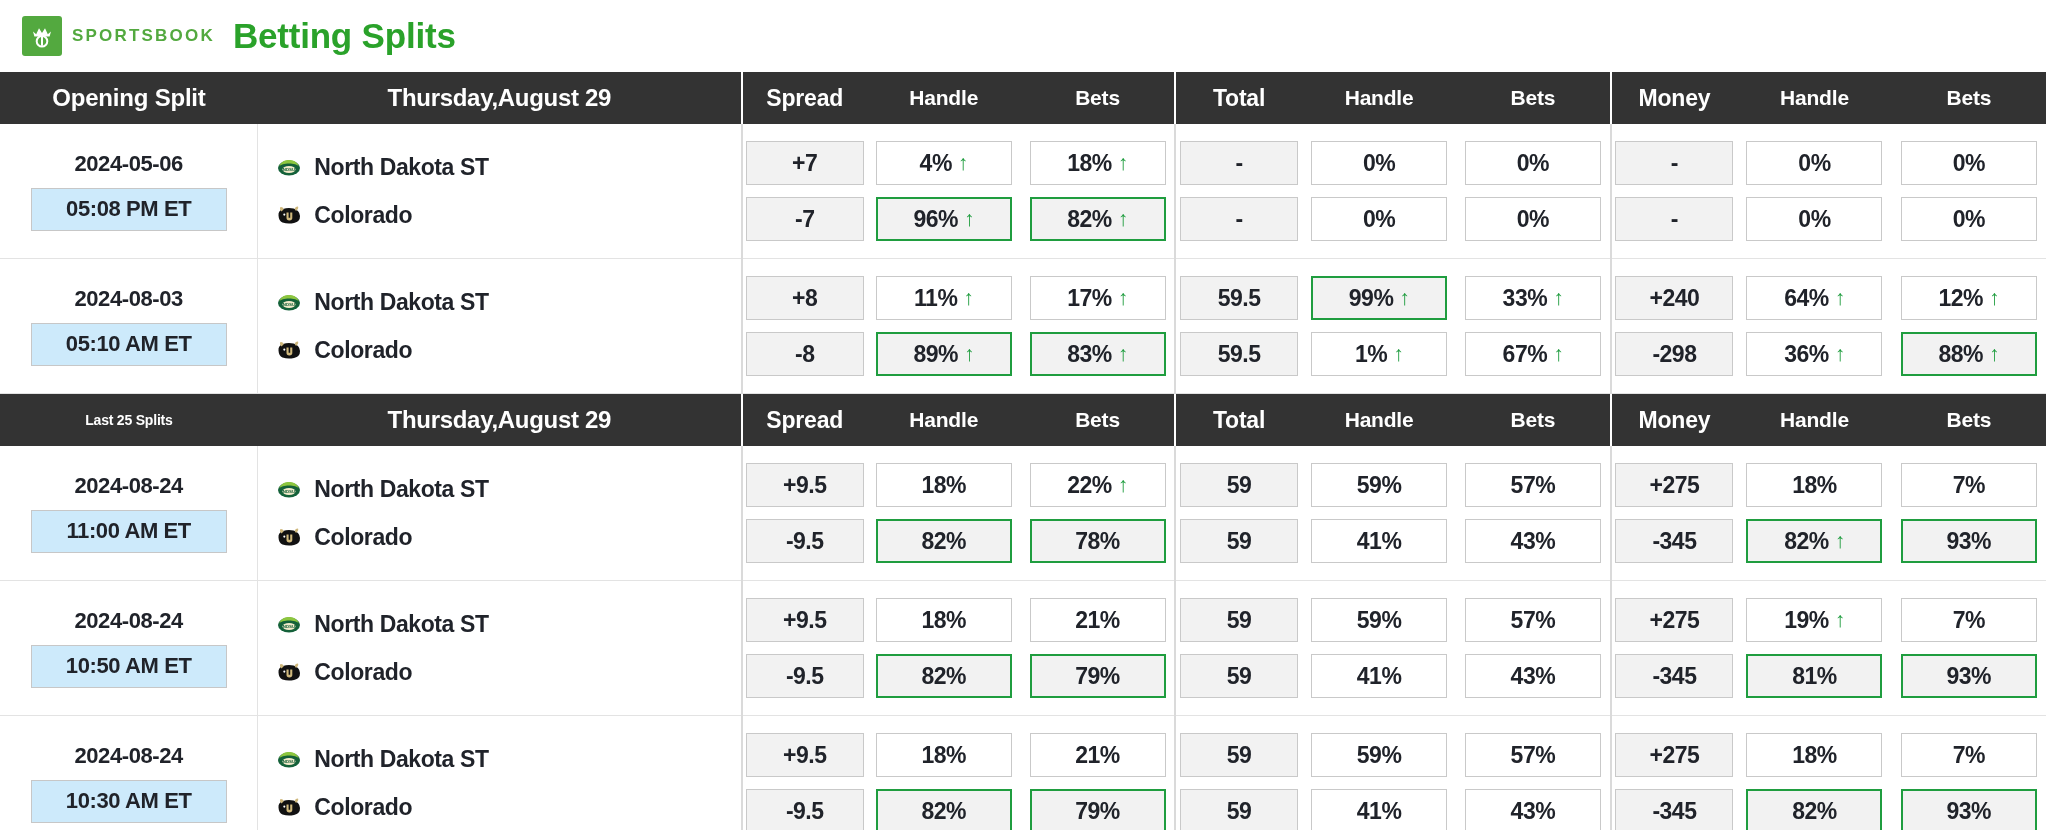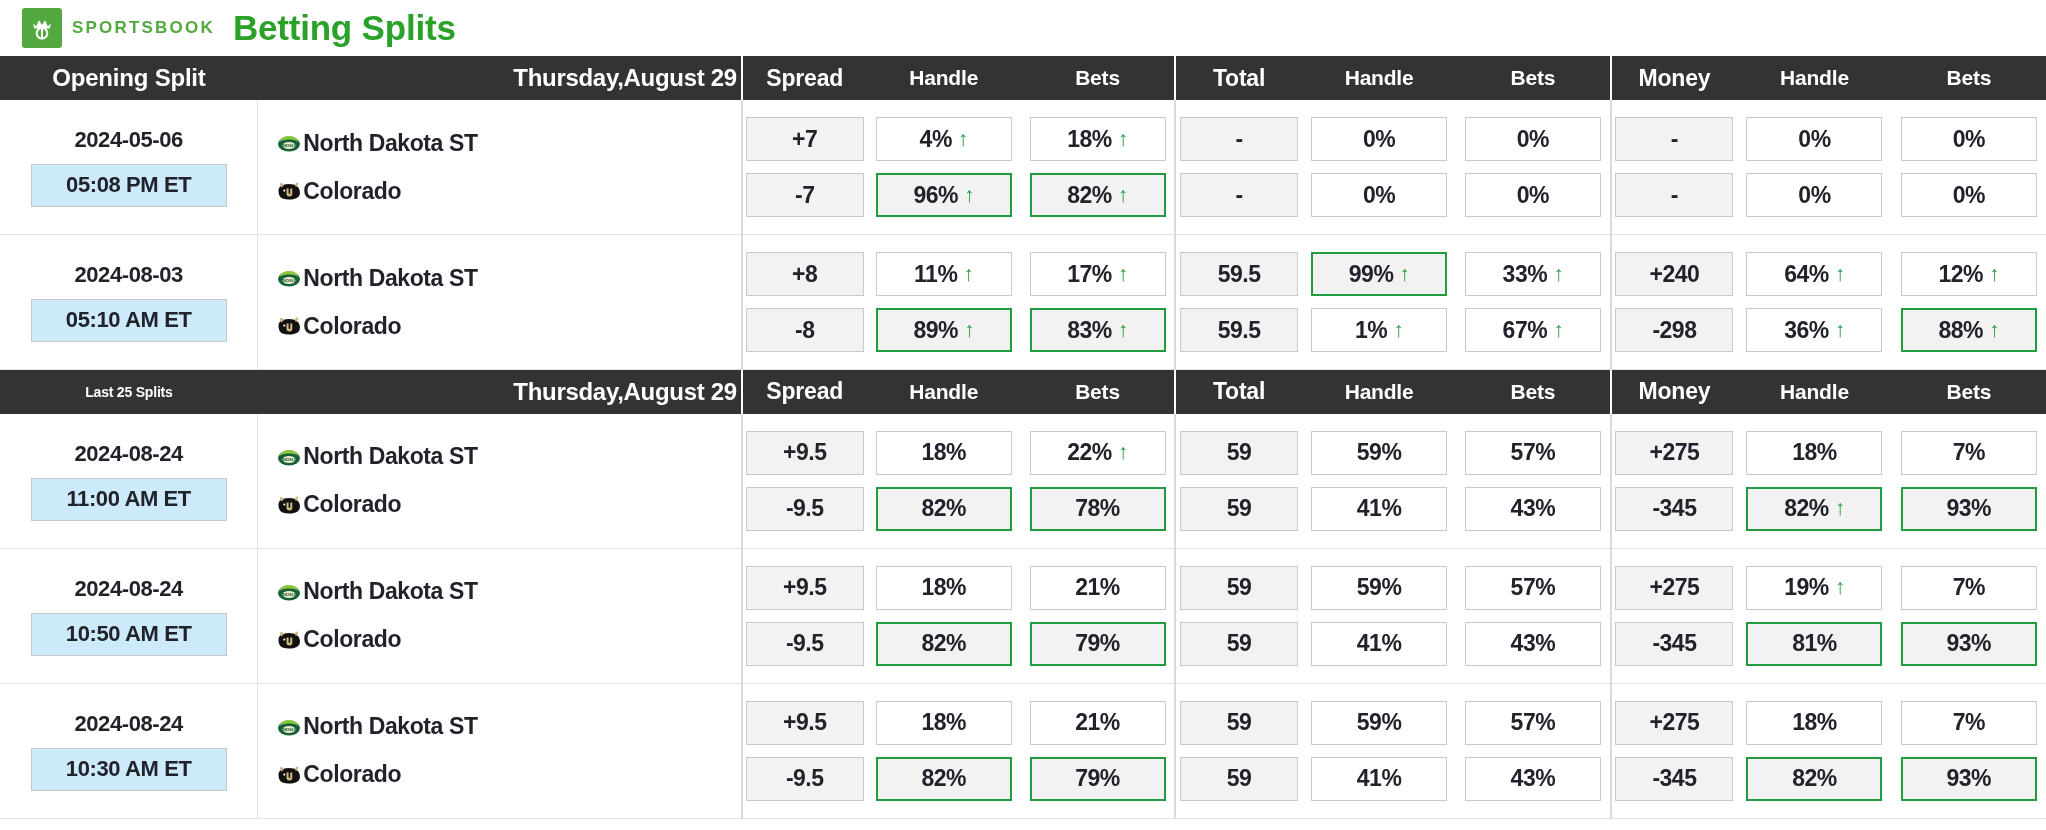--- a/index.html
+++ b/index.html
@@ -7,21 +7,21 @@
     width: 2046px;
     height: 830px;
     overflow: hidden;
     background: #ffffff;
     font-family: "Liberation Sans", sans-serif;
     -webkit-font-smoothing: antialiased;
   }
 
   
   .brandbar {
-    height: 56px;
+    height: 72px;
     display: flex;
     align-items: center;
     padding-left: 22px;
     gap: 18px;
     background: #ffffff;
   }
   .logo-wrap { display: flex; align-items: center; gap: 10px; }
   .logo-sq {
     width: 40px; height: 40px;
     background: #53a93f;
@@ -45,31 +45,31 @@
 
   
   .tbl { width: 2046px; border-collapse: collapse; table-layout: fixed; }
 
   .sec-head td {
     background: #333333;
     color: #ffffff;
     height: 44px;
     vertical-align: middle;
     font-weight: 700;
-    padding: 4px;
+    padding: 12px;
   }
   .sec-head .sec-title {
     font-size: 24px;
     text-align: center;
     letter-spacing: -0.2px;
   }
   .sec-head .sec-title.small { font-size: 14px; }
   .sec-head .sec-date {
     font-size: 24px;
-    text-align: right;
+    text-align: center;
     letter-spacing: -0.3px;
   }
   .sec-head .colh {
     font-size: 21px;
     text-align: center;
     letter-spacing: -0.2px;
   }
   .sec-head .colh.grp { font-size: 23px; }
   .sec-head .divl { border-left: 2px solid #ffffff; }
 
@@ -101,20 +101,21 @@
     letter-spacing: -0.4px;
     padding: 7px 16px 8px;
     min-width: 196px;
   }
 
   
   .teams { padding: 0 0 0 24px; }
   .team {
     display: flex;
     align-items: center;
+    gap: 11px;
     height: 48px;
   }
   .team .nm {
     font-size: 23px;
     font-weight: 700;
     color: #20232a;
     letter-spacing: -0.4px;
   }
   .tlogo { width: 28px; height: 28px; flex: 0 0 28px; }
   .tlogo svg { display: block; }

